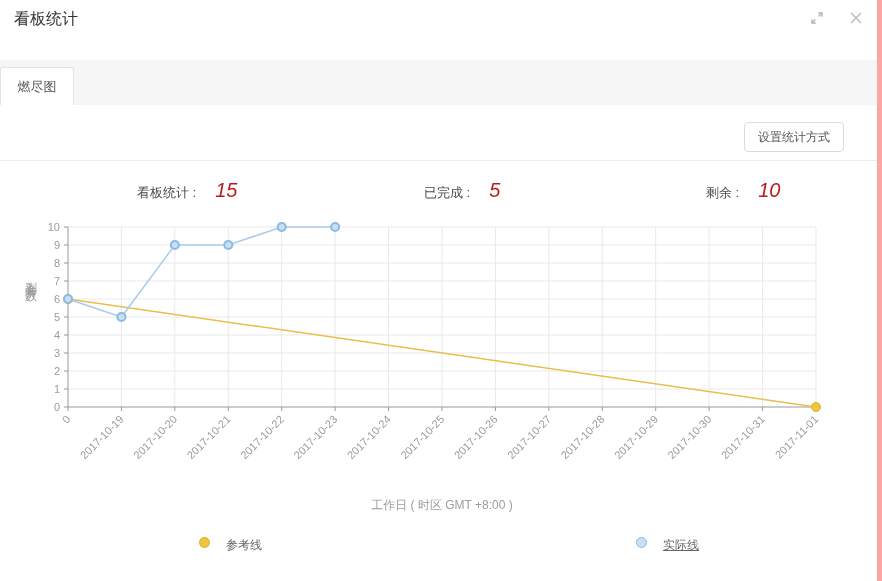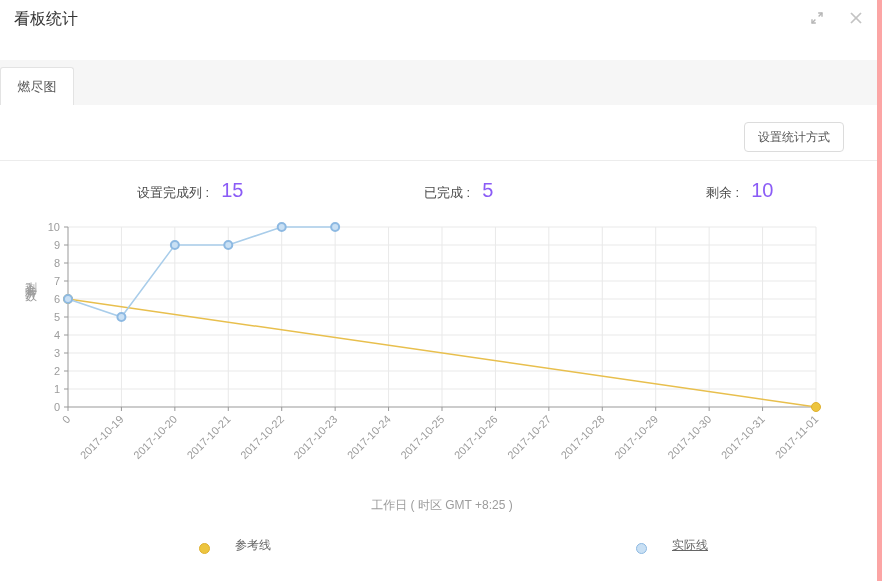--- a/index.html
+++ b/index.html
@@ -54,21 +54,21 @@
     font-family: Liberation Sans, sans-serif; font-size: 12px; color: #555;
     cursor: pointer; white-space: nowrap;
   }
   .divider {
     position: absolute; top: 160px; left: 0; right: 0;
     height: 1px; background: #ececec;
   }
   
   .stat { position: absolute; top: 179px; white-space: nowrap; }
   .stat-label { font-size: 13px; color: #4a4a4a; }
-  .stat-value { font-size: 20px; color: #8b5cf6; margin-left: 12px; }
+  .stat-value { font-size: 20px; color: #b91c1c; margin-left: 19px; font-style: italic; }
   #stat-0 { left: 137px; }
   #stat-1 { left: 424px; text-align: center; }
   #stat-2 { left: 706px; }
   
   #chart-svg { position: absolute; left: 0; top: 210px; }
   #chart-svg text {
     font-family: "Liberation Sans", "DejaVu Sans", sans-serif;
     font-size: 11px; fill: #9c9c9c;
   }
   .y-axis-title {
@@ -76,21 +76,21 @@
     writing-mode: vertical-rl; text-orientation: upright;
     font-size: 12px; color: #9c9c9c; letter-spacing: 2px;
   }
   .x-axis-title {
     position: absolute; left: 68px; width: 748px; top: 497px;
     text-align: center; font-size: 12px; color: #9c9c9c;
   }
   
   .legend-item {
     position: absolute; top: 537px;
-    display: flex; align-items: flex-end; gap: 25px;
+    display: flex; align-items: flex-start; gap: 16px;
     font-size: 12px; color: #666; cursor: pointer;
   }
   #legend-0 { left: 199px; }
   #legend-1 { left: 636px; text-decoration: underline; }
   .legend-dot { width: 11px; height: 11px; border-radius: 50%; }
 </style>
 </head>
 <body>
 
 <div class="dialog">
@@ -120,21 +120,21 @@
     </div>
   </div>
 
   <div class="toolbar">
     <button class="btn">设置统计方式</button>
   </div>
 
   <div class="divider"></div>
 
   <div class="stat" id="stat-0">
-    <span class="stat-label">设置完成列 :</span><span class="stat-value">15</span>
+    <span class="stat-label">看板统计 :</span><span class="stat-value">15</span>
   </div>
   <div class="stat" id="stat-1">
     <span class="stat-label">已完成 :</span><span class="stat-value">5</span>
   </div>
   <div class="stat" id="stat-2">
     <span class="stat-label">剩余 :</span><span class="stat-value">10</span>
   </div>
 
   <div class="y-axis-title">剩余卡片数</div>
 
@@ -222,21 +222,21 @@
       <circle cx="816" cy="197" r="4.5" fill="#edc53f" stroke="#dfb02f" stroke-width="1"></circle>
       <polyline points="68,89 121.42857142857143,107 174.85714285714286,35 228.28571428571428,35 281.7142857142857,17 335.14285714285717,17" fill="none" stroke="#a9cdea" stroke-width="1.5"></polyline>
       <circle cx="68" cy="89" r="4" fill="#c9e0f4" stroke="#8db9e2" stroke-width="2"></circle>
       <circle cx="121.42857142857143" cy="107" r="4" fill="#c9e0f4" stroke="#8db9e2" stroke-width="2"></circle>
       <circle cx="174.85714285714286" cy="35" r="4" fill="#c9e0f4" stroke="#8db9e2" stroke-width="2"></circle>
       <circle cx="228.28571428571428" cy="35" r="4" fill="#c9e0f4" stroke="#8db9e2" stroke-width="2"></circle>
       <circle cx="281.7142857142857" cy="17" r="4" fill="#c9e0f4" stroke="#8db9e2" stroke-width="2"></circle>
       <circle cx="335.14285714285717" cy="17" r="4" fill="#c9e0f4" stroke="#8db9e2" stroke-width="2"></circle>
     </svg>
 
-  <div class="x-axis-title">工作日 ( 时区 GMT +8:25 )</div>
+  <div class="x-axis-title">工作日 ( 时区 GMT +8:00 )</div>
 
   <div class="legend-item" id="legend-0">
     <span class="legend-dot" style="background: rgb(237, 197, 63); border: 1px solid rgb(223, 176, 47);"></span>
     <span>参考线</span>
   </div>
   <div class="legend-item" id="legend-1">
     <span class="legend-dot" style="background: rgb(201, 224, 244); border: 1px solid rgb(141, 185, 226);"></span>
     <span>实际线</span>
   </div>
 

